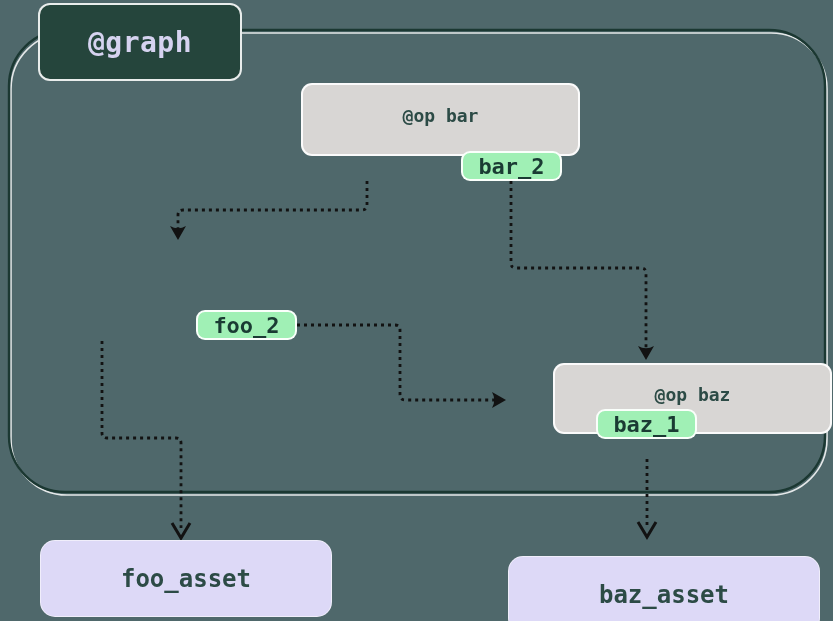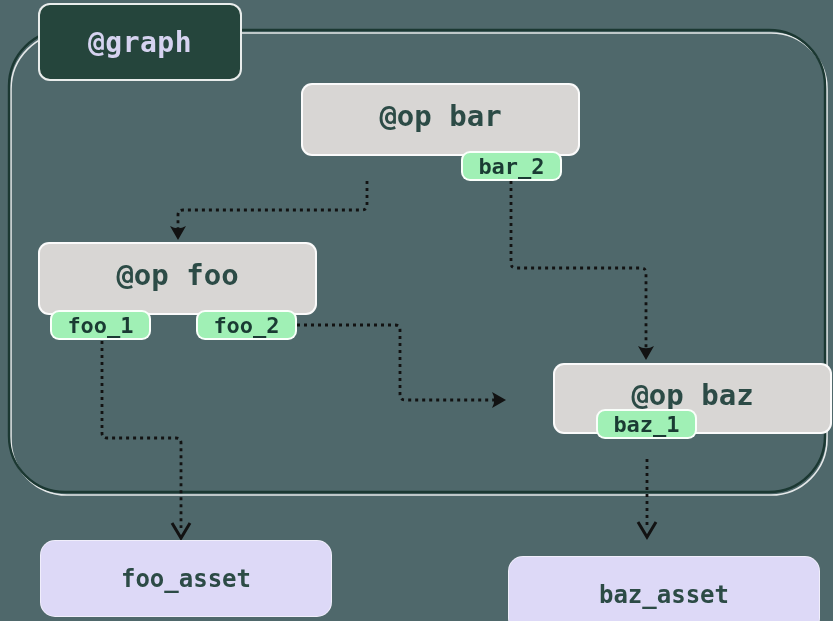--- a/index.html
+++ b/index.html
@@ -28,21 +28,21 @@
     border: 2px solid rgba(255,255,255,0.9);
     border-radius: 12px;
     color: var(--graph-text, #D6D3F0);
     font-size: 28px; font-weight: bold; letter-spacing: 0.5px;
   }
   .op-node {
     background: var(--op-node, #D8D6D4);
     border: 2px solid rgba(255,255,255,0.9);
     border-radius: 11px;
     color: var(--op-text, #2C4B46);
-    font-size: 29px; font-weight: 600;
+    font-size: 18px; font-weight: 600;
     padding-bottom: 8px;
   }
   .op-bar { left: 301px; top: 83px;  width: 279px; height: 73px; }
   .op-foo { left: 38px;  top: 242px; width: 279px; height: 73px; }
   .op-baz { left: 508px; top: 363px; width: 279px; height: 71px; margin-left: 45px; }
 
   .pill {
     position: absolute; z-index: 3;
     width: 101px; height: 30px;
     background: var(--output-pill, #A0F0B5);
@@ -110,26 +110,20 @@
     <span>@graph</span>
   </div>
 
   <div class="node op-node op-bar">
     <span>@op bar</span>
   </div>
   <div class="pill pill-bar2">
     <span>bar_2</span>
   </div>
 
-  <div class="node op-node op-foo">
-    <span>@op foo</span>
-  </div>
-  <div class="pill pill-foo1">
-    <span>foo_1</span>
-  </div>
   <div class="pill pill-foo2">
     <span>foo_2</span>
   </div>
 
   <div class="node op-node op-baz">
     <span>@op baz</span>
   </div>
   <div class="pill pill-baz1">
     <span>baz_1</span>
   </div>

